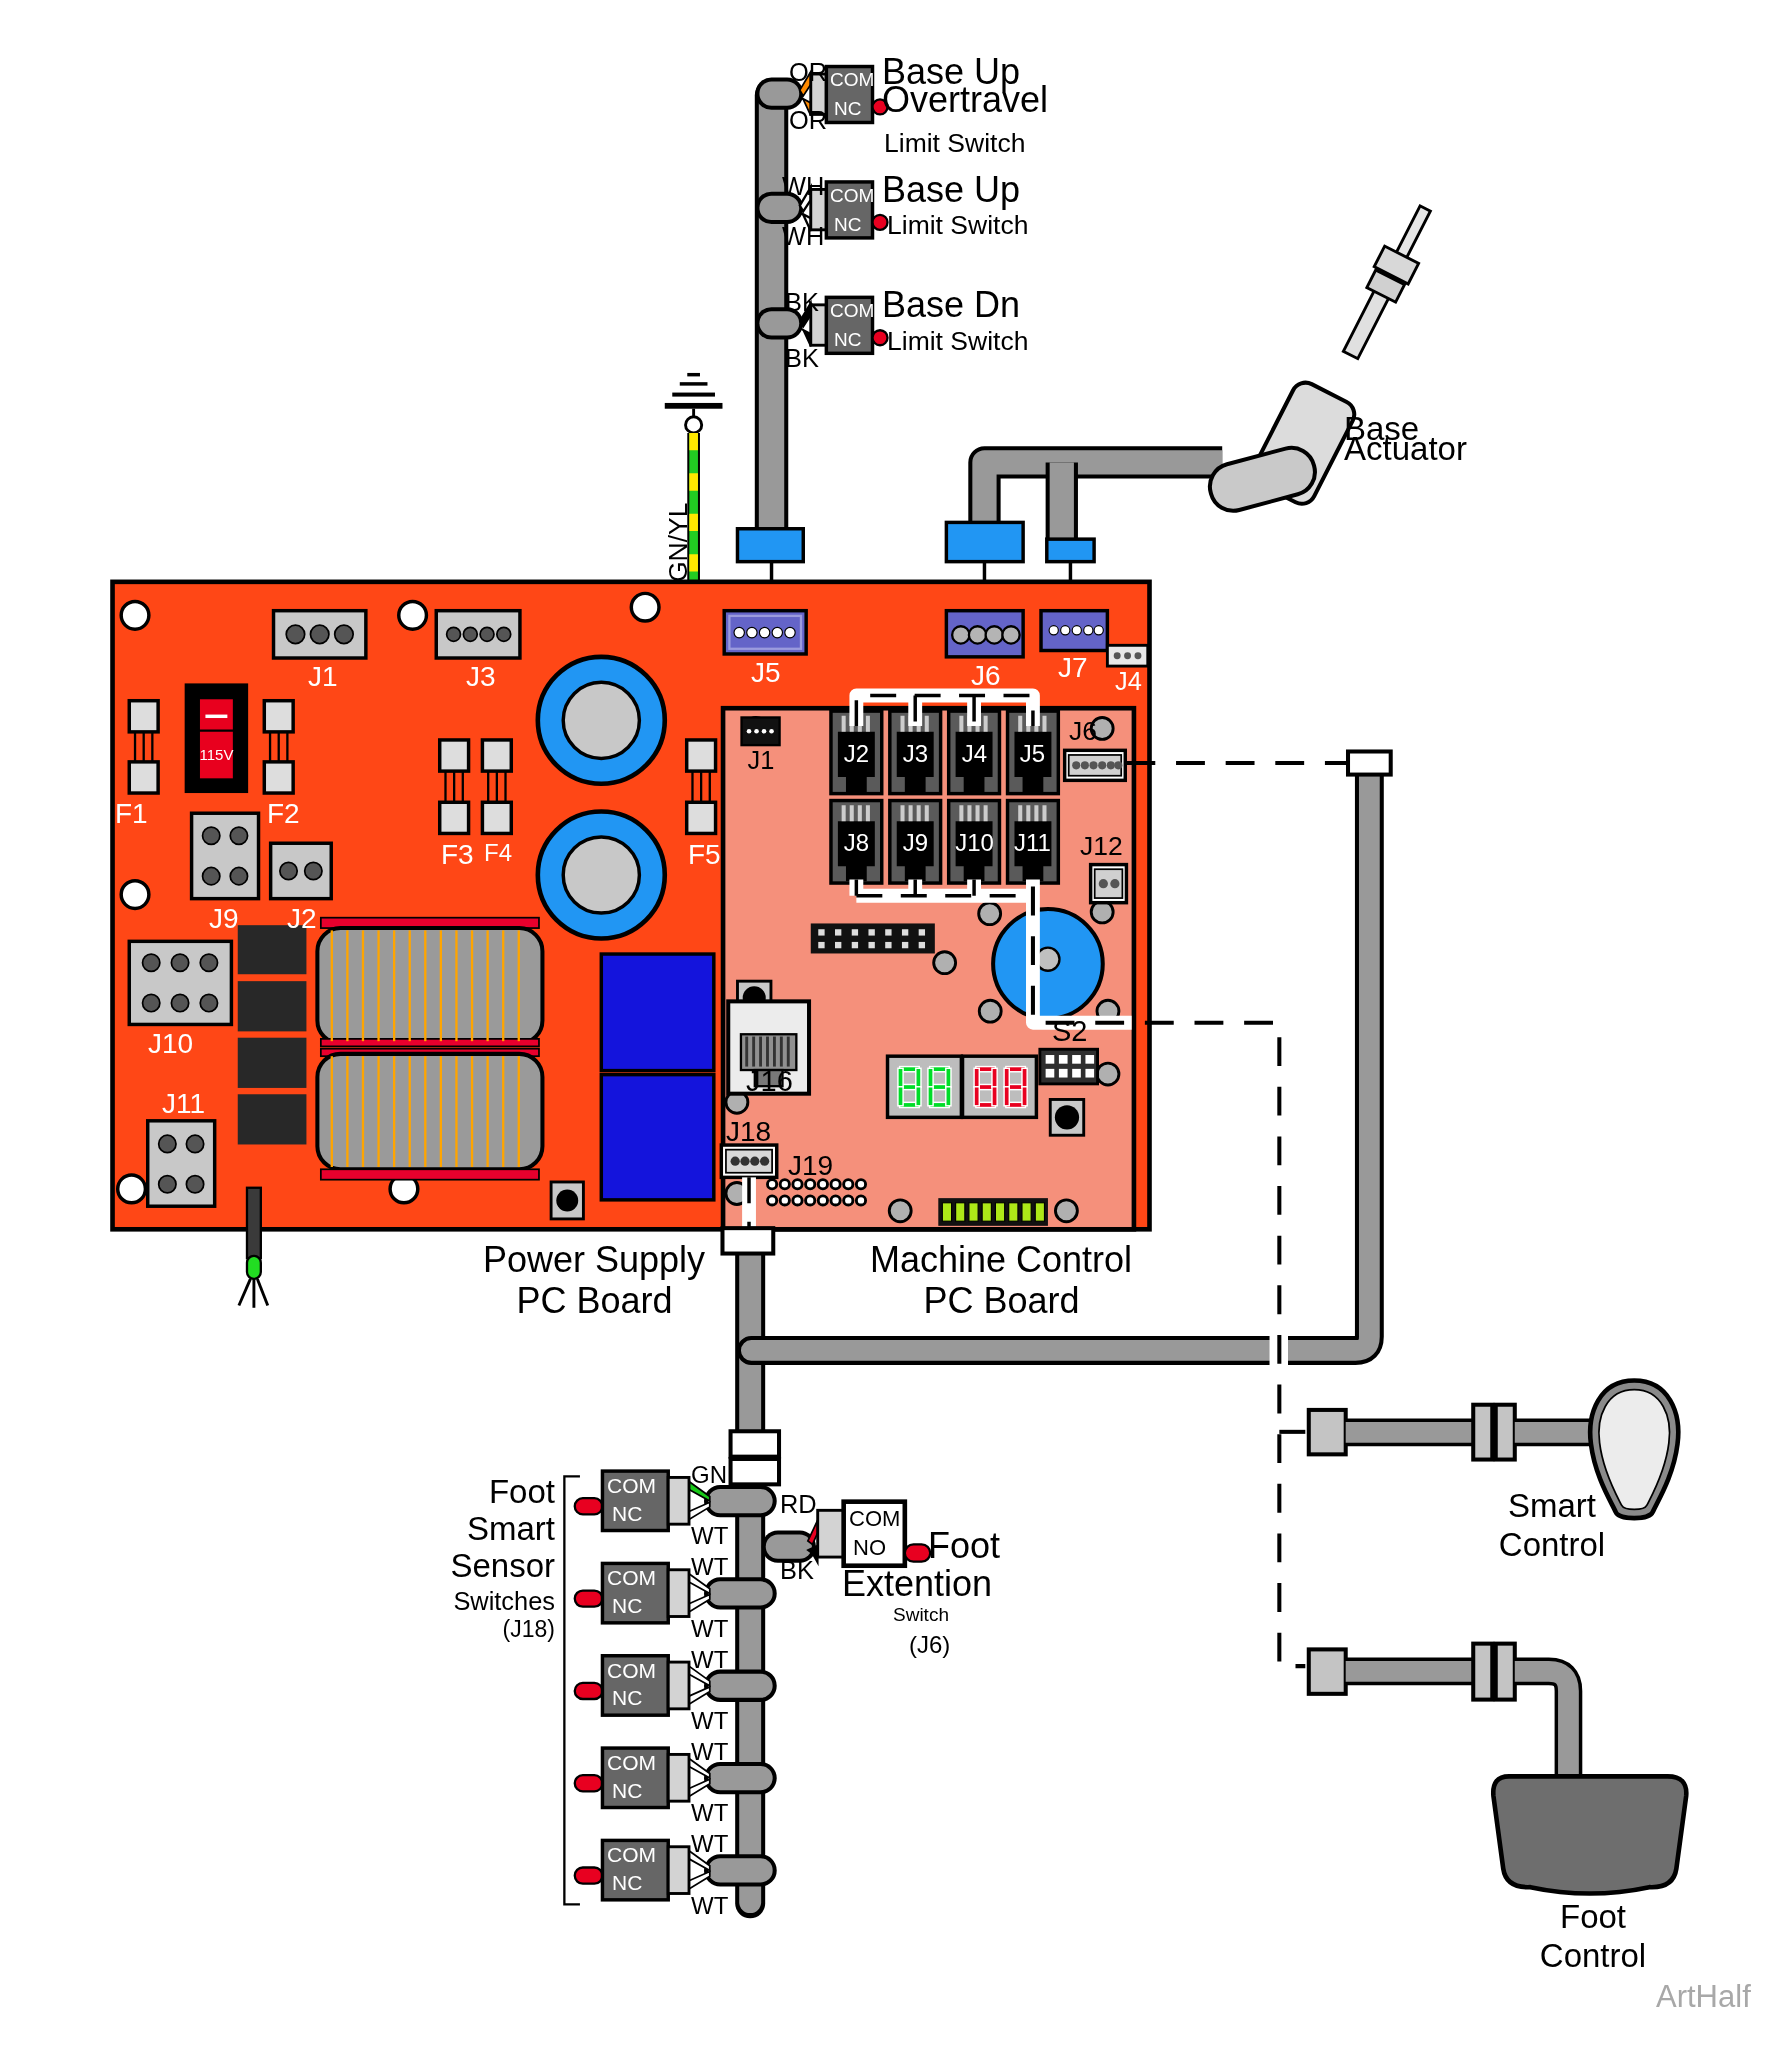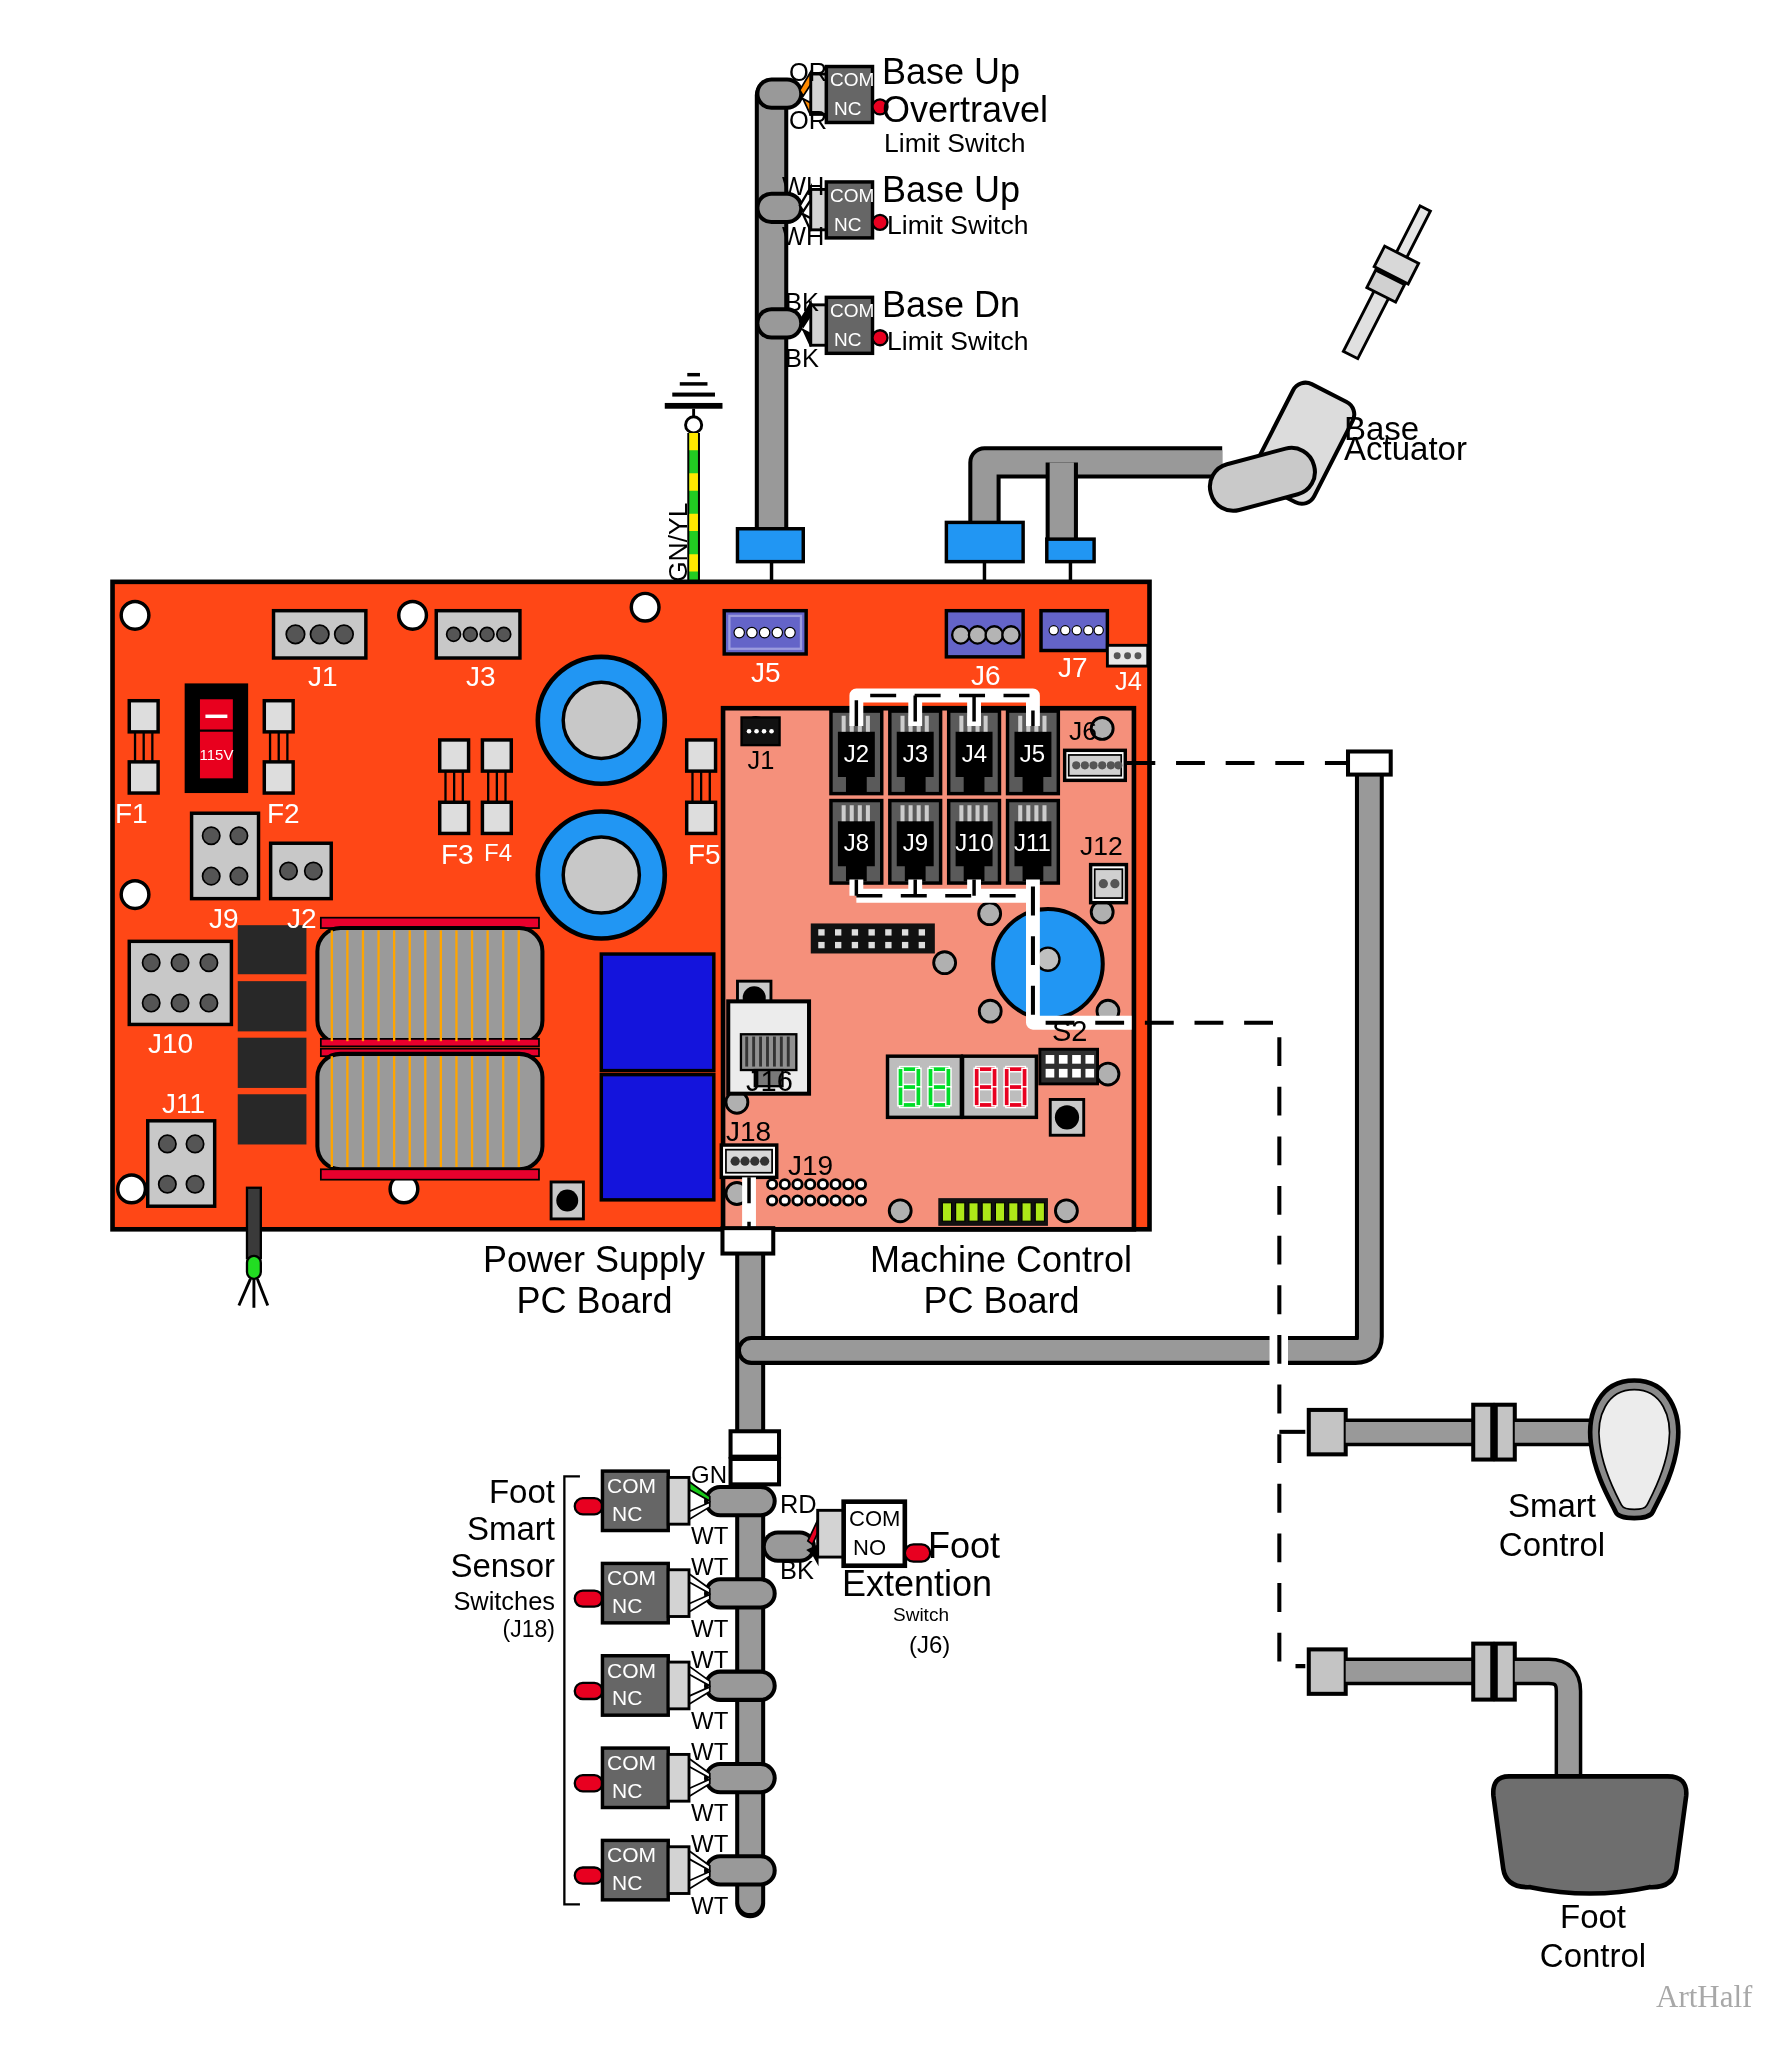--- a/index.html
+++ b/index.html
@@ -4,21 +4,21 @@
 <style>
   html,body{margin:0;padding:0;background:#fff;}
   #stage{position:relative;width:1786px;height:2046px;background:#fff;overflow:hidden;
          font-family:"Liberation Sans",sans-serif;}
   #art{position:absolute;left:0;top:0;}
   .lb{position:absolute;color:#000;white-space:nowrap;line-height:1.05;}
   .w{color:#fff;}
   .c{text-align:center;}
   .r{text-align:right;}
   .rot{transform:rotate(-90deg);transform-origin:left top;}
-  .gray{color:#a8a8a8;font-family:Liberation Serif, serif;}
+  .gray{color:#a8a8a8;}
 </style>
 </head>
 <body>
 
 <div id="stage">
 
 <svg id="art" width="1786" height="2046" viewBox="0 0 3095 3545">
 <defs>
   <g id="d8">
     <rect x="3" y="0" width="34" height="9"></rect>
@@ -553,21 +553,21 @@
   <path d="M2625,2896 H2684 Q2718,2896 2718,2930 V3082" stroke="#000" stroke-width="48" fill="none" stroke-linejoin="round"></path>
   <path d="M2625,2896 H2684 Q2718,2896 2718,2930 V3082" stroke="#999" stroke-width="36" fill="none" stroke-linejoin="round"></path>
   <path d="M2615,3078 L2890,3078 Q2925,3078 2922,3112 L2905,3238 Q2900,3272 2858,3270
            Q2755,3292 2652,3270 Q2610,3272 2605,3238 L2588,3112 Q2585,3078 2615,3078 Z" fill="#6e6e6e" stroke="#000" stroke-width="8"></path>
 </g>
 </svg>
 
 <div class="lb" style="left:789px;top:59px;font-size:25.4px">OR</div>
 <div class="lb" style="left:789px;top:107px;font-size:25.4px">OR</div>
 <div class="lb" style="left:882px;top:53px;font-size:36px">Base Up</div>
-<div class="lb" style="left:882px;top:91px;font-size:36px">Overtravel</div>
+<div class="lb" style="left:882px;top:81px;font-size:36px">Overtravel</div>
 <div class="lb" style="left:884px;top:130px;font-size:26.5px">Limit Switch</div>
 <div class="lb w" style="left:830px;top:70px;font-size:19px">COM</div>
 <div class="lb w" style="left:834px;top:99px;font-size:19px">NC</div>
 
 <div class="lb" style="left:782px;top:173px;font-size:25.4px">WH</div>
 <div class="lb" style="left:782px;top:223px;font-size:25.4px">WH</div>
 <div class="lb" style="left:882px;top:171px;font-size:36px">Base Up</div>
 <div class="lb" style="left:887px;top:212px;font-size:26.5px">Limit Switch</div>
 <div class="lb w" style="left:830px;top:186px;font-size:19px">COM</div>
 <div class="lb w" style="left:834px;top:215px;font-size:19px">NC</div>

